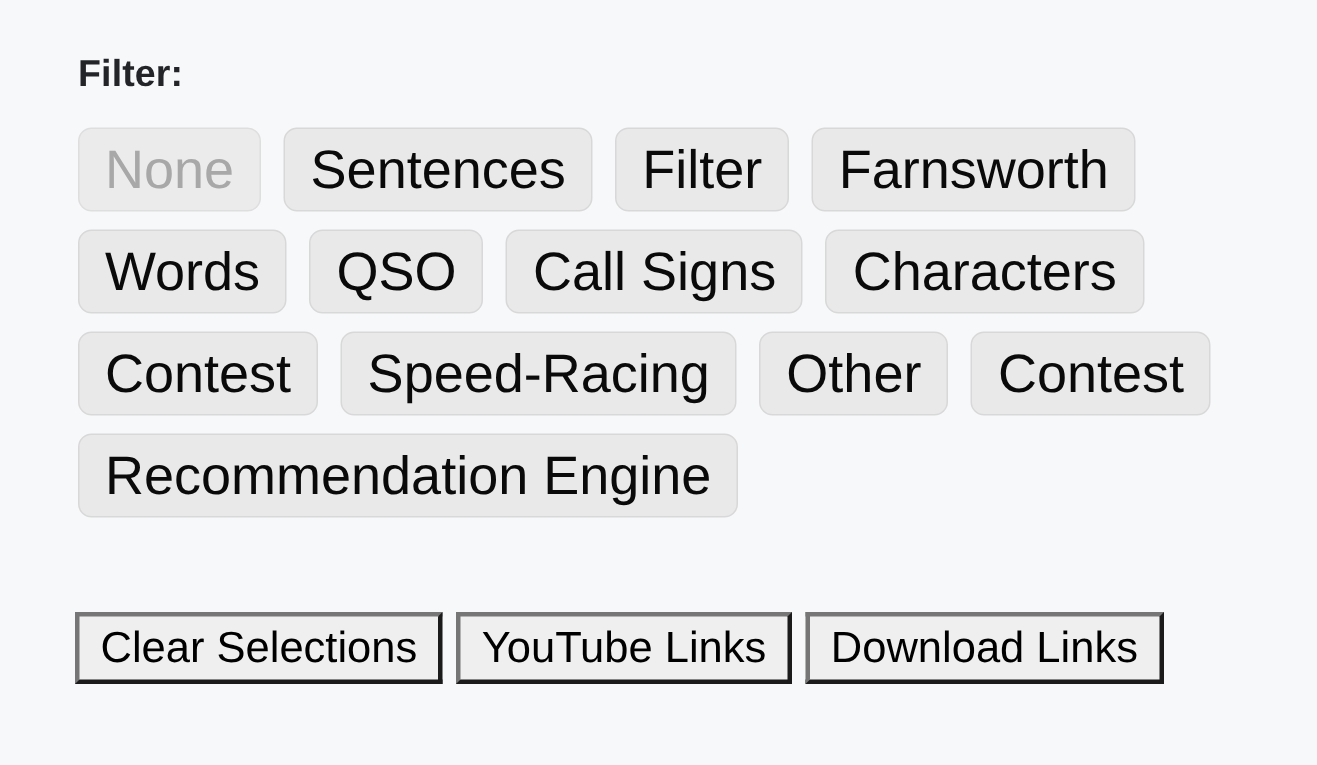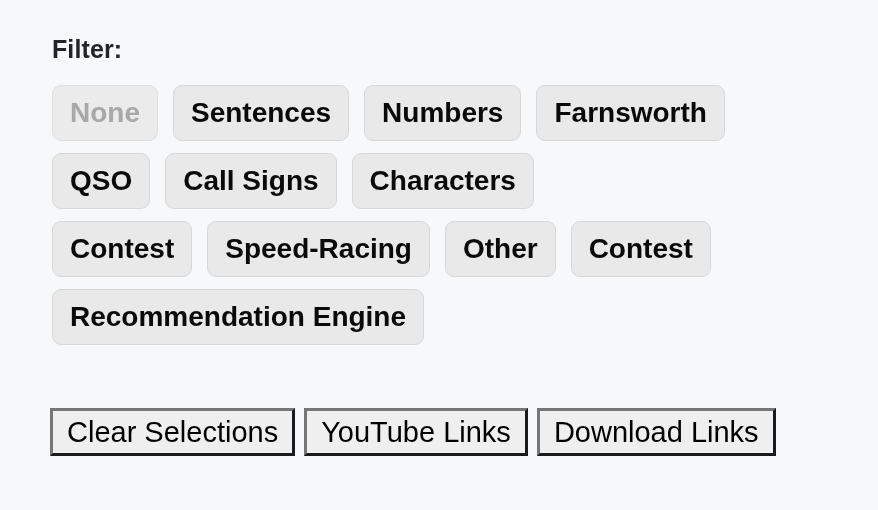--- a/index.html
+++ b/index.html
@@ -53,27 +53,26 @@
     display: inline-flex;
     align-items: center;
     justify-content: center;
     box-sizing: border-box;
     height: 56px;
     padding: 0 17px;
     background: #e9e9e9;
     border: 1px solid #d8d8d8;
     border-radius: 9px;
     font-family: "Liberation Sans", sans-serif;
-    font-size: 28px;
+    font-size: 36px;
     line-height: 1;
     color: #0a0a0a;
     cursor: pointer;
     white-space: nowrap;
     user-select: none;
-    font-weight: bold;
   }
   .pill.is-disabled {
     color: #a8a8a8;
     border-color: #dedede;
     background: #ebebeb;
     cursor: default;
   }
 
   
   .action-row {
@@ -112,24 +111,25 @@
 <body>
 
 <div id="app">
 
   <div class="filter-label">Filter:</div>
 
   <div class="filter-rows">
       <div class="filter-row">
         <button class="pill is-disabled" aria-disabled="true">None</button>
         <button class="pill">Sentences</button>
-        <button class="pill">Numbers</button>
+        <button class="pill">Filter</button>
         <button class="pill">Farnsworth</button>
       </div>
       <div class="filter-row">
+        <button class="pill">Words</button>
         <button class="pill">QSO</button>
         <button class="pill">Call Signs</button>
         <button class="pill">Characters</button>
       </div>
       <div class="filter-row">
         <button class="pill">Contest</button>
         <button class="pill">Speed-Racing</button>
         <button class="pill">Other</button>
         <button class="pill">Contest</button>
       </div>

